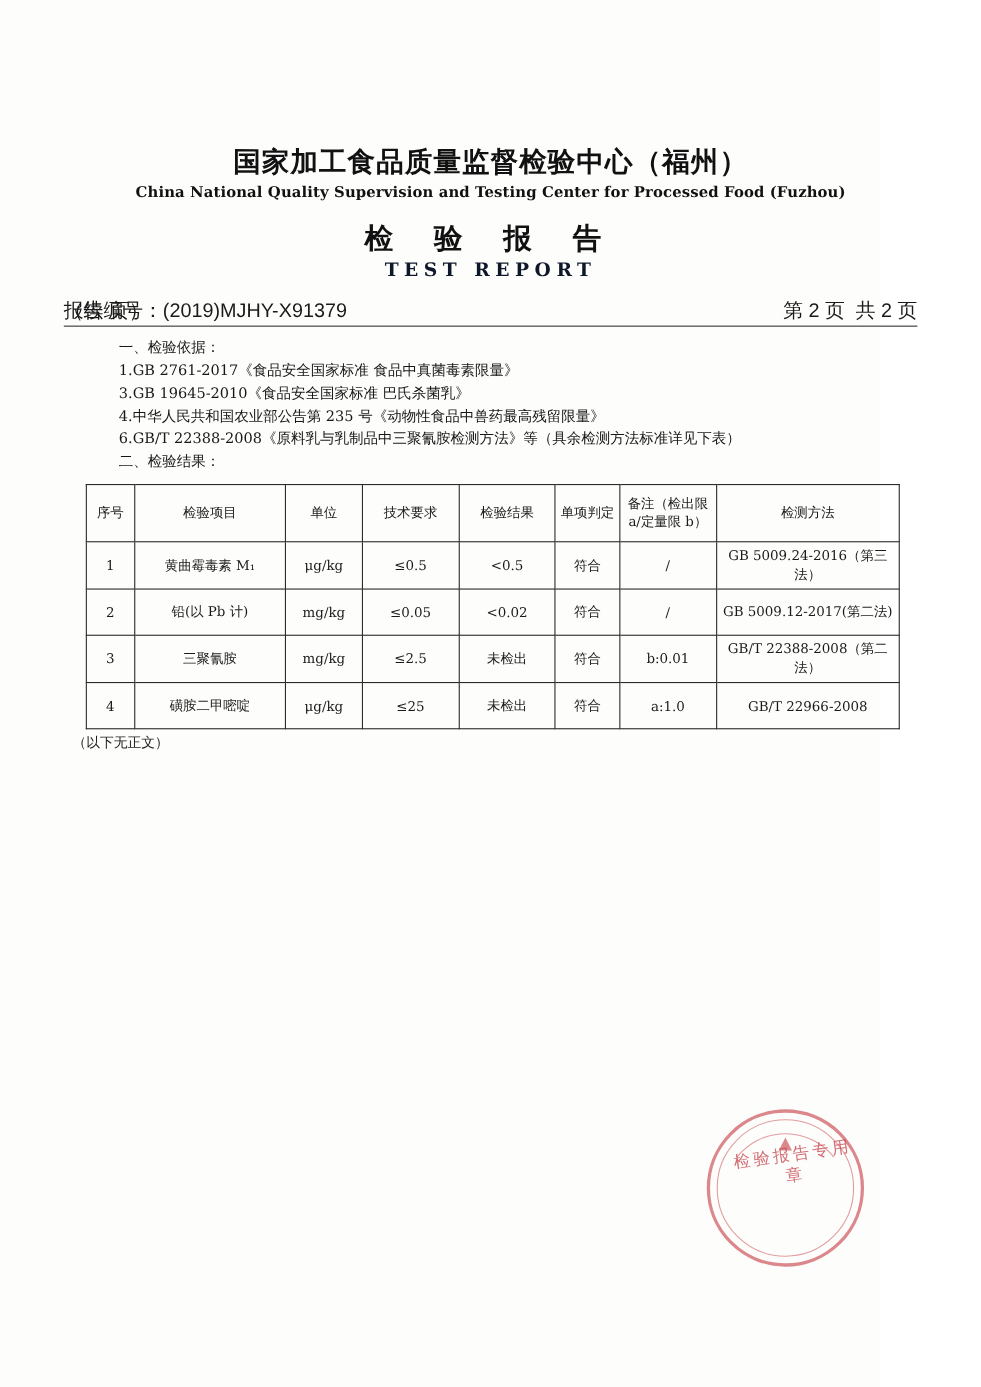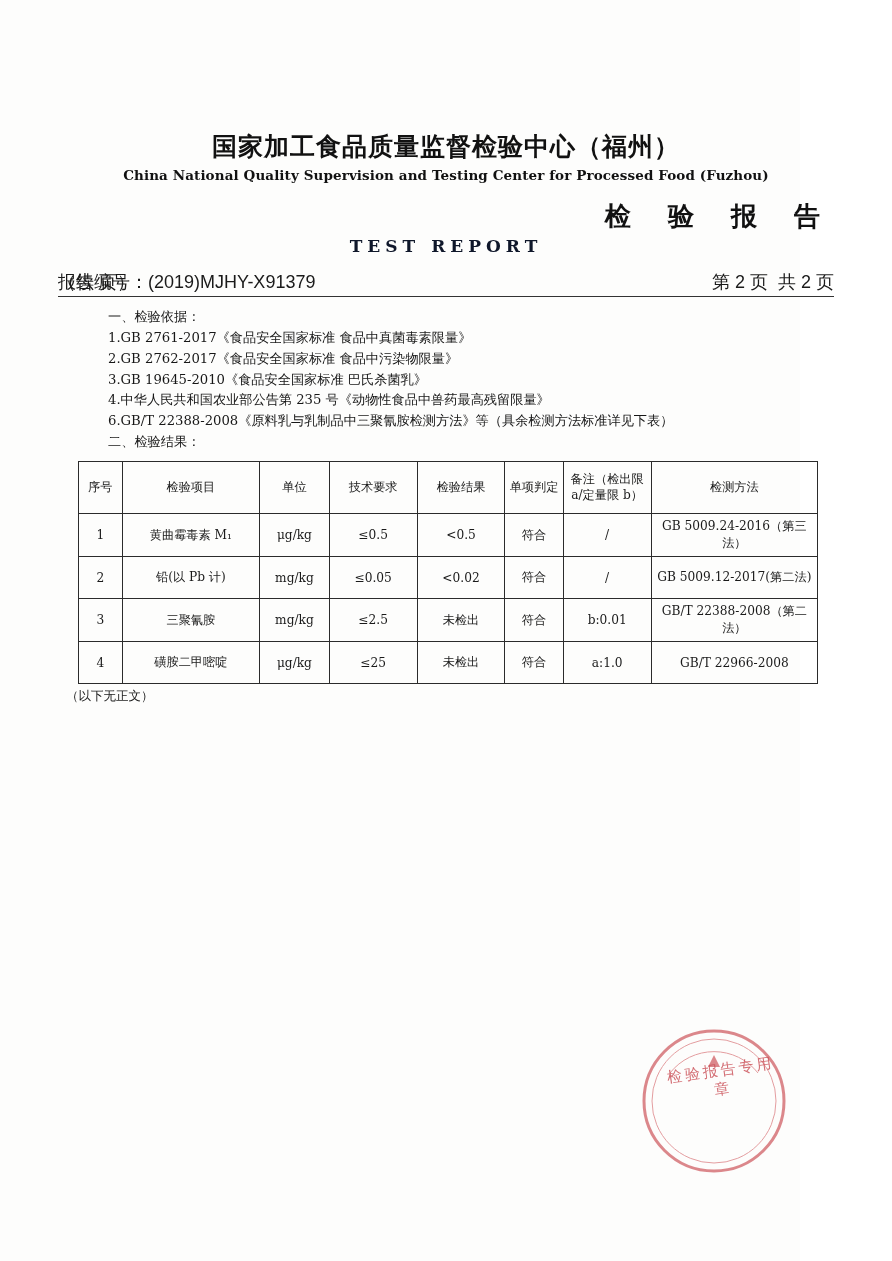--- a/index.html
+++ b/index.html
@@ -41,21 +41,21 @@
   .org-en {
     text-align: center;
     font-size: 13.5px;
     font-weight: bold;
     font-family: "DejaVu Serif", serif;
     margin-top: 4px;
     letter-spacing: 0.1px;
     color: #111;
   }
   .title-cn {
-    text-align: right;
+    text-align: center;
     font-size: 26px;
     font-weight: bold;
     letter-spacing: 14px;
     margin-top: 16px;
     font-family: "DejaVu Serif", serif;
     color: #111;
   }
   .title-en {
     text-align: center;
     font-size: 17px;
@@ -188,21 +188,20 @@
       <span class="meta-left"><span>报告编号：</span><span>(2019)MJHY-X91379</span></span>
       <span class="meta-center">（续 页）</span>
       <span class="meta-right">第 2 页  共 2 页</span>
     </div>
 
     <hr class="hrule">
 
     <div class="body-block">
       <div class="line sec-head">一、检验依据：</div>
       <div class="line">1.GB 2761-2017《食品安全国家标准 食品中真菌毒素限量》</div>
-      <div class="line">2.GB 2762-2017《食品安全国家标准 食品中污染物限量》</div>
       <div class="line">3.GB 19645-2010《食品安全国家标准 巴氏杀菌乳》</div>
       <div class="line">4.中华人民共和国农业部公告第 235 号《动物性食品中兽药最高残留限量》</div>
       <div class="line">6.GB/T 22388-2008《原料乳与乳制品中三聚氰胺检测方法》等（具余检测方法标准详见下表）</div>
       <div class="line sec-head">二、检验结果：</div>
     </div>
 
     <div class="tbl-wrap">
       <table class="result">
         <thead>
           <tr>

